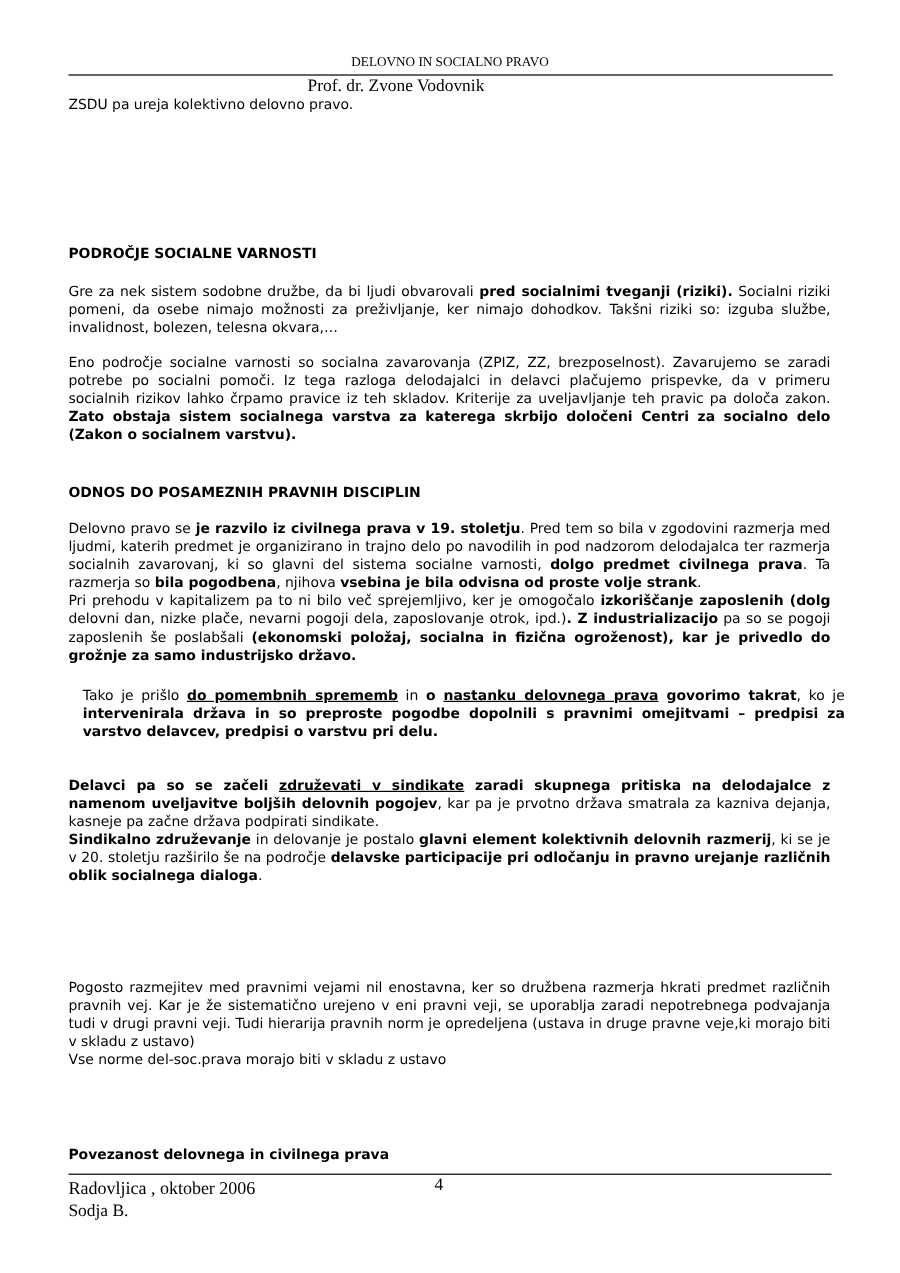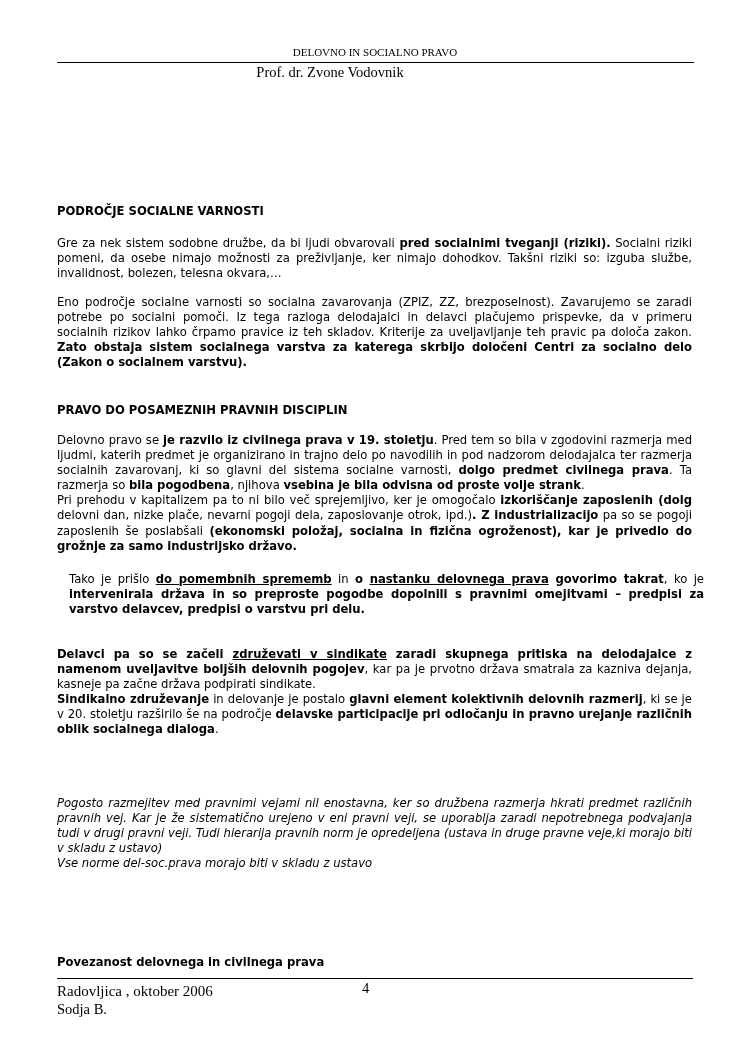--- a/index.html
+++ b/index.html
@@ -22,48 +22,49 @@
   .ftr-author { position: absolute; top: 1000px; left: 57px; font-family: "Liberation Serif", serif; font-size: 14.5px; line-height: 18px; }
 </style>
 </head>
 <body>
 
 <div class="hdr-title">DELOVNO IN SOCIALNO PRAVO</div>
 <div class="hdr-rule"></div>
 <div class="hdr-author">Prof. dr. Zvone Vodovnik</div>
 
 <div class="body-text" style="top:80px;">
+  <p>ZSDU pa ureja kolektivno delovno pravo.</p>
 </div>
 
 <div class="body-text" style="top:204px;">
   <p class="heading">PODROČJE SOCIALNE VARNOSTI</p>
 </div>
 <div class="body-text" style="top:236px;">
   <p><span>Gre za nek sistem sodobne družbe, da bi ljudi obvarovali </span><b>pred socialnimi tveganji (riziki).</b><span> Socialni riziki pomeni, da osebe nimajo možnosti za preživljanje, ker nimajo dohodkov. Takšni riziki so: izguba službe, invalidnost, bolezen, telesna okvara,…</span></p>
 </div>
 <div class="body-text" style="top:295px;">
   <p><span>Eno področje socialne varnosti so socialna zavarovanja (ZPIZ, ZZ, brezposelnost). Zavarujemo se zaradi potrebe po socialni pomoči. Iz tega razloga delodajalci in delavci plačujemo prispevke, da v primeru socialnih rizikov lahko črpamo pravice iz teh skladov. Kriterije za uveljavljanje teh pravic pa določa zakon. </span><b>Zato obstaja sistem socialnega varstva za katerega skrbijo določeni Centri za socialno delo (Zakon o socialnem varstvu).</b></p>
 </div>
 
 <div class="body-text" style="top:403px;">
-  <p class="heading">PRAVO DO POSAMEZNIH PRAVNIH DISCIPLIN</p>
+  <p class="heading">ODNOS DO POSAMEZNIH PRAVNIH DISCIPLIN</p>
 </div>
 <div class="body-text" style="top:433px;">
   <p><span>Delovno pravo se </span><b>je razvilo iz civilnega prava v 19. stoletju</b><span>. Pred tem so bila v zgodovini razmerja med ljudmi, katerih predmet je organizirano in trajno delo po navodilih in pod nadzorom delodajalca ter razmerja socialnih zavarovanj, ki so glavni del sistema socialne varnosti, </span><b>dolgo predmet civilnega prava</b><span>. Ta razmerja so </span><b>bila pogodbena</b><span>, njihova </span><b>vsebina je bila odvisna od proste volje strank</b><span>.</span></p>
   <p><span>Pri prehodu v kapitalizem pa to ni bilo več sprejemljivo, ker je omogočalo </span><b>izkoriščanje zaposlenih (dolg</b><span> delovni dan, nizke plače, nevarni pogoji dela, zaposlovanje otrok, ipd.)</span><b>. Z industrializacijo</b><span> pa so se pogoji zaposlenih še poslabšali </span><b>(ekonomski položaj, socialna in fizična ogroženost), kar je privedlo do grožnje za samo industrijsko državo.</b></p>
 </div>
 <div class="body-text" style="top:572px;margin-left:12px;">
   <p><span>Tako je prišlo </span><b><u>do pomembnih sprememb</u></b><span> in </span><b>o </b><b><u>nastanku delovnega prava</u></b><b> govorimo takrat</b><span>, ko je </span><b>intervenirala država in so preproste pogodbe dopolnili s pravnimi omejitvami – predpisi za varstvo delavcev, predpisi o varstvu pri delu.</b></p>
 </div>
 <div class="body-text" style="top:647px;">
   <p><b>Delavci pa so se začeli </b><b><u>združevati v sindikate</u></b><b> zaradi skupnega pritiska na delodajalce z namenom uveljavitve boljših delovnih pogojev</b><span>, kar pa je prvotno država smatrala za kazniva dejanja, kasneje pa začne država podpirati sindikate.</span></p>
   <p><b>Sindikalno združevanje</b><span> in delovanje je postalo </span><b>glavni element kolektivnih delovnih razmerij</b><span>, ki se je v 20. stoletju razširilo še na področje </span><b>delavske participacije pri odločanju in pravno urejanje različnih oblik socialnega dialoga</b><span>.</span></p>
 </div>
 
-<div class="body-text" style="top:796px;font-style:italic;">
+<div class="body-text" style="top:816px;">
   <p>Pogosto razmejitev med pravnimi vejami nil enostavna, ker so družbena razmerja hkrati predmet različnih pravnih vej. Kar je že sistematično urejeno v eni pravni veji, se uporablja zaradi nepotrebnega podvajanja tudi v drugi pravni veji. Tudi hierarija pravnih norm je opredeljena (ustava in druge pravne veje,ki morajo biti v skladu z ustavo)</p>
   <p>Vse norme del-soc.prava morajo biti v skladu z ustavo</p>
 </div>
 
 <div class="body-text" style="top:955px;">
   <p class="heading">Povezanost delovnega in civilnega prava</p>
 </div>
 
 <div class="ftr-rule"></div>
 <div class="ftr-place">Radovljica , oktober 2006</div>

